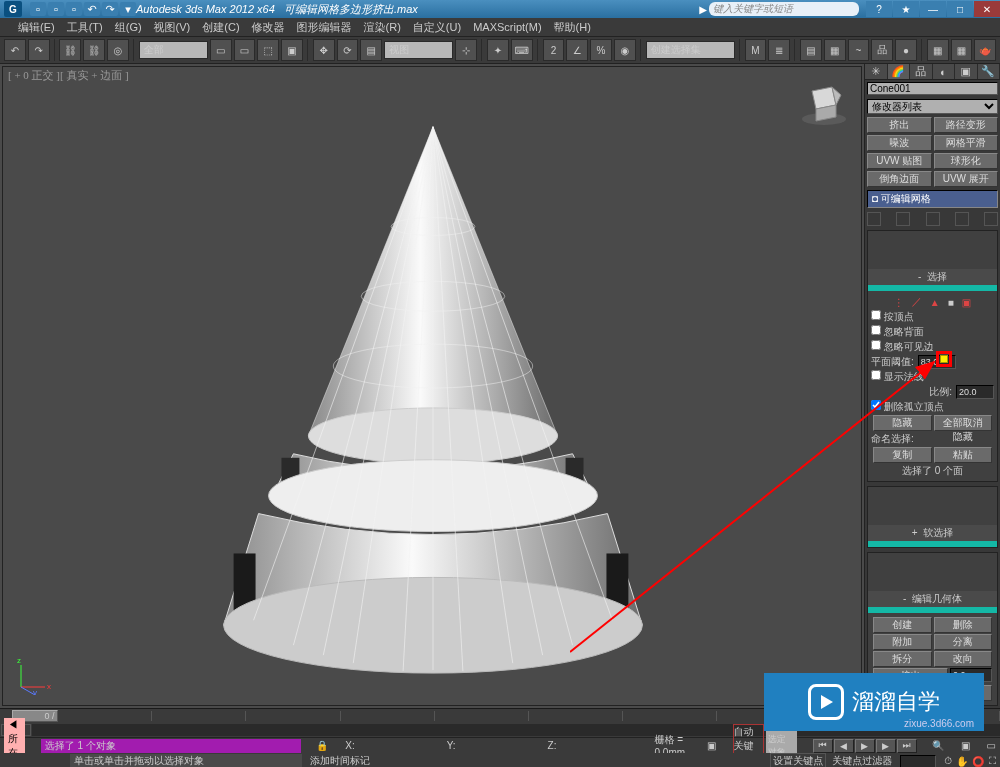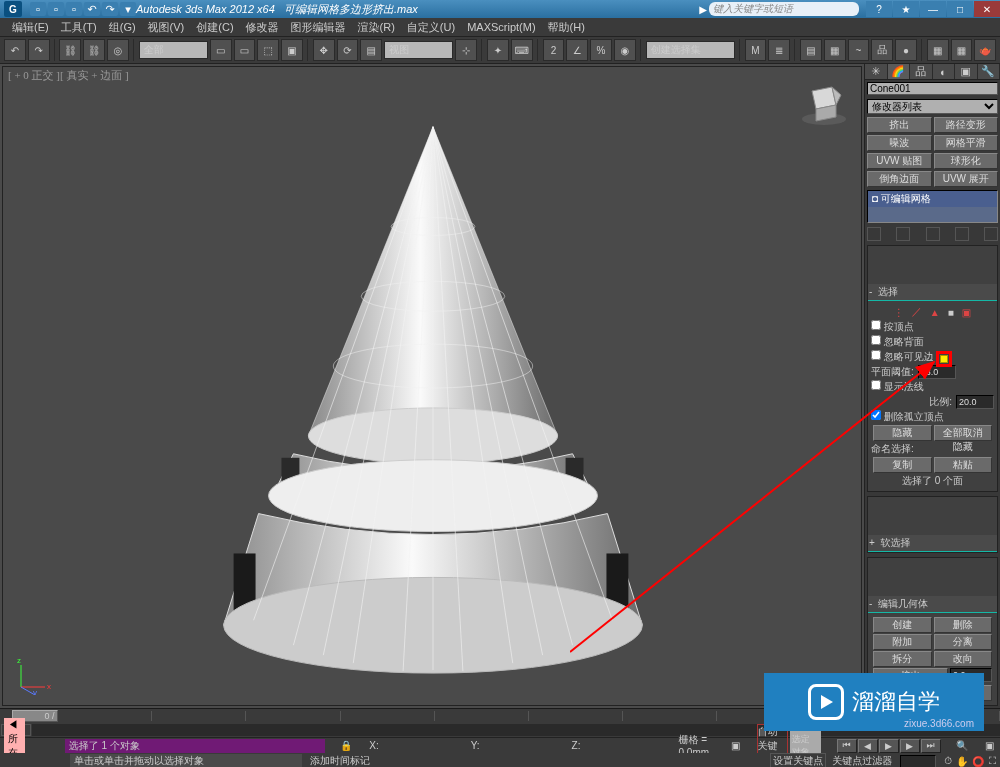--- a/index.html
+++ b/index.html
@@ -9,21 +9,21 @@
 .titlebar { height: 18px; background: linear-gradient(to bottom, #4a8fbf, #2a6fa0); display: flex; align-items: center; color: #fff; font-size: 11px; }
 .titlebar .logo { width: 18px; height: 16px; background: #0a5080; margin: 0 4px; border-radius: 2px; display: flex; align-items: center; justify-content: center; font-weight: bold; font-size: 10px; }
 .titlebar .qat { display: flex; gap: 2px; margin-left: 4px; }
 .titlebar .qat span { width: 16px; height: 14px; background: #3a7fb0; border-radius: 2px; display: flex; align-items: center; justify-content: center; }
 .titlebar .title { flex: 1; text-align: left; font-style: italic; }
 .titlebar .search { width: 150px; height: 14px; background: #e8f0f8; margin-right: 6px; border-radius: 6px; color: #888; font-size: 10px; padding: 0 4px; display: flex; align-items: center; font-style: italic; }
 .titlebar .winbtns { display: flex; }
 .titlebar .winbtns span { width: 26px; height: 16px; display: flex; align-items: center; justify-content: center; background: #3a7fb0; margin-left: 1px; font-size: 10px; }
 
 
-.menubar { height: 18px; background: #3a3a3a; display: flex; align-items: center; padding: 0 6px; font-size: 11px; text-align: center; }
+.menubar { height: 18px; background: #3a3a3a; display: flex; align-items: center; padding: 0 12px; font-size: 11px; text-align: center; }
 .menubar span { padding: 1px 6px; cursor: default; }
 
 
 .maintb { height: 28px; background: #3a3a3a; border-top: 1px solid #222; border-bottom: 1px solid #222; display: flex; align-items: center; padding: 0 4px; gap: 2px; }
 .maintb .tbtn { width: 22px; height: 22px; background: #505050; border: 1px solid #2a2a2a; display: flex; align-items: center; justify-content: center; font-size: 10px; }
 .maintb .sep { width: 2px; height: 22px; border-left: 1px solid #2a2a2a; margin: 0 2px; }
 .maintb .dropdown { width: 70px; height: 18px; background: #b8b8b8; border: 1px solid #2a2a2a; font-size: 10px; padding: 0 4px; display: flex; align-items: center; }
 .maintb .named { width: 90px; height: 18px; background: #b8b8b8; border: 1px solid #2a2a2a; font-size: 10px; padding: 0 4px; display:flex; align-items:center; }
 
 
@@ -45,21 +45,21 @@
 .modlist { height: 16px; margin: 2px; }
 .modlist select { width: 100%; height: 100%; background: #b0b0b0; border: 1px inset #555; font-size: 10px; }
 .btnrow { display: flex; gap: 2px; margin: 1px 2px; }
 .btnrow button { flex: 1; height: 16px; background: #6a6a6a; border: 1px outset #888; color: #ddd; font-size: 10px; }
 .stackbox { height: 72px; margin: 2px; background: #5a6a8a; border: 1px inset #333; }
 .stackbox .item { background: #4a5f8f; color: #fff; padding: 1px 4px; font-size: 10px; }
 .stacktools { height: 18px; margin: 2px; display: flex; gap: 4px; justify-content: space-between; }
 .stacktools span { width: 14px; height: 14px; border: 1px solid #555; display: inline-block; }
 
 .rollup { border: 1px solid #222; margin: 2px; background: #404040; }
-.rollup-hdr { background: #4a4a4a; text-align: left; padding: 1px; font-size: 10px; border-bottom: 1px solid #14b8a6; margin-top: 38px; }
+.rollup-hdr { background: #4a4a4a; text-align: center; padding: 1px; font-size: 10px; border-bottom: 6px solid #14b8a6; margin-top: 38px; }
 .rollup-body { padding: 3px; }
 .rollup-body label { display: block; margin: 1px 0; }
 .rollup-body .row { display: flex; align-items: center; gap: 4px; margin: 1px 0; }
 .rollup-body input[type=checkbox] { width: 10px; height: 10px; }
 .spinner { width: 38px; height: 14px; background: #2a2a2a; border: 1px inset #555; color: #ddd; font-size: 9px; padding: 0 2px; display: inline-flex; align-items: center; }
 .wspinner { width: 42px; height: 14px; background: #2a2a2a; border: 1px inset #555; color: #ddd; font-size: 9px; padding: 0 2px; display: inline-flex; align-items: center; }
 .rbtn { height: 15px; background: #6a6a6a; border: 1px outset #888; color: #ddd; font-size: 10px; padding: 0 4px; }
 
 
 .annotation { position: absolute; border: 3px solid #ff0000; width: 16px; height: 16px; display: flex; align-items: center; justify-content: center; z-index: 100; pointer-events: none; }
@@ -68,21 +68,21 @@
 
 
 .bottom { height: 77px; background: #383838; border-top: 1px solid #1a1a1a; display: flex; flex-direction: column; }
 .sliderrow { height: 14px; background: #3a3a3a; display: flex; align-items: center; font-size: 9px; }
 .sliderrow .slider-handle { width: 46px; height: 12px; background: #888; border: 1px outset #aaa; margin-left: 12px; font-size: 9px; text-align: center; padding-left: 29px; }
 .trackbar { flex: 1; height: 10px; display: flex; }
 .trackbar .tick { flex: 1; border-right: 1px solid #555; }
 .layoutrow { height: 14px; background: #3a3a3a; display: flex; }
 .layoutrow span { width: 14px; height: 12px; border: 1px solid #555; margin: 1px; }
 .statusrow { height: 16px; background: #3a3a3a; display: flex; align-items: center; gap: 16px; padding: 0 4px; font-size: 10px; border-top: 1px solid #222; }
-.statusrow .prompt { flex: 0 0 260px; background: #701a75; padding: 0 4px; margin-left: 24px; }
+.statusrow .prompt { flex: 0 0 260px; background: #a21caf; padding: 0 4px; }
 .statusrow .coord { flex: 0 0 60px; background: #2a2a2a; padding: 0 4px; color: #888; }
 .promptrow { height: 16px; display: flex; align-items: center; gap: 4px; padding: 0 4px; font-size: 10px; background: #3a3a3a; }
 .animctrls { display: flex; gap: 1px; }
 .animctrls span { width: 20px; height: 14px; background: #555; border: 1px outset #777; display: flex; align-items: center; justify-content: center; font-size: 9px; }
 .keychk { display: flex; gap: 2px; align-items: center; }
 
 
 .watermark { position: absolute; right: 16px; bottom: 36px; height: 58px; width: 220px; background: #2080c0; display: flex; align-items: center; justify-content: center; color: #fff; font-size: 22px; z-index: 200; }
 .watermark .logo2 { width: 36px; height: 36px; border: 3px solid #fff; border-radius: 8px; margin-right: 8px; display: flex; align-items: center; justify-content: center; }
 .watermark .sub { position: absolute; bottom: 2px; right: 10px; font-size: 10px; color: #cce; }

